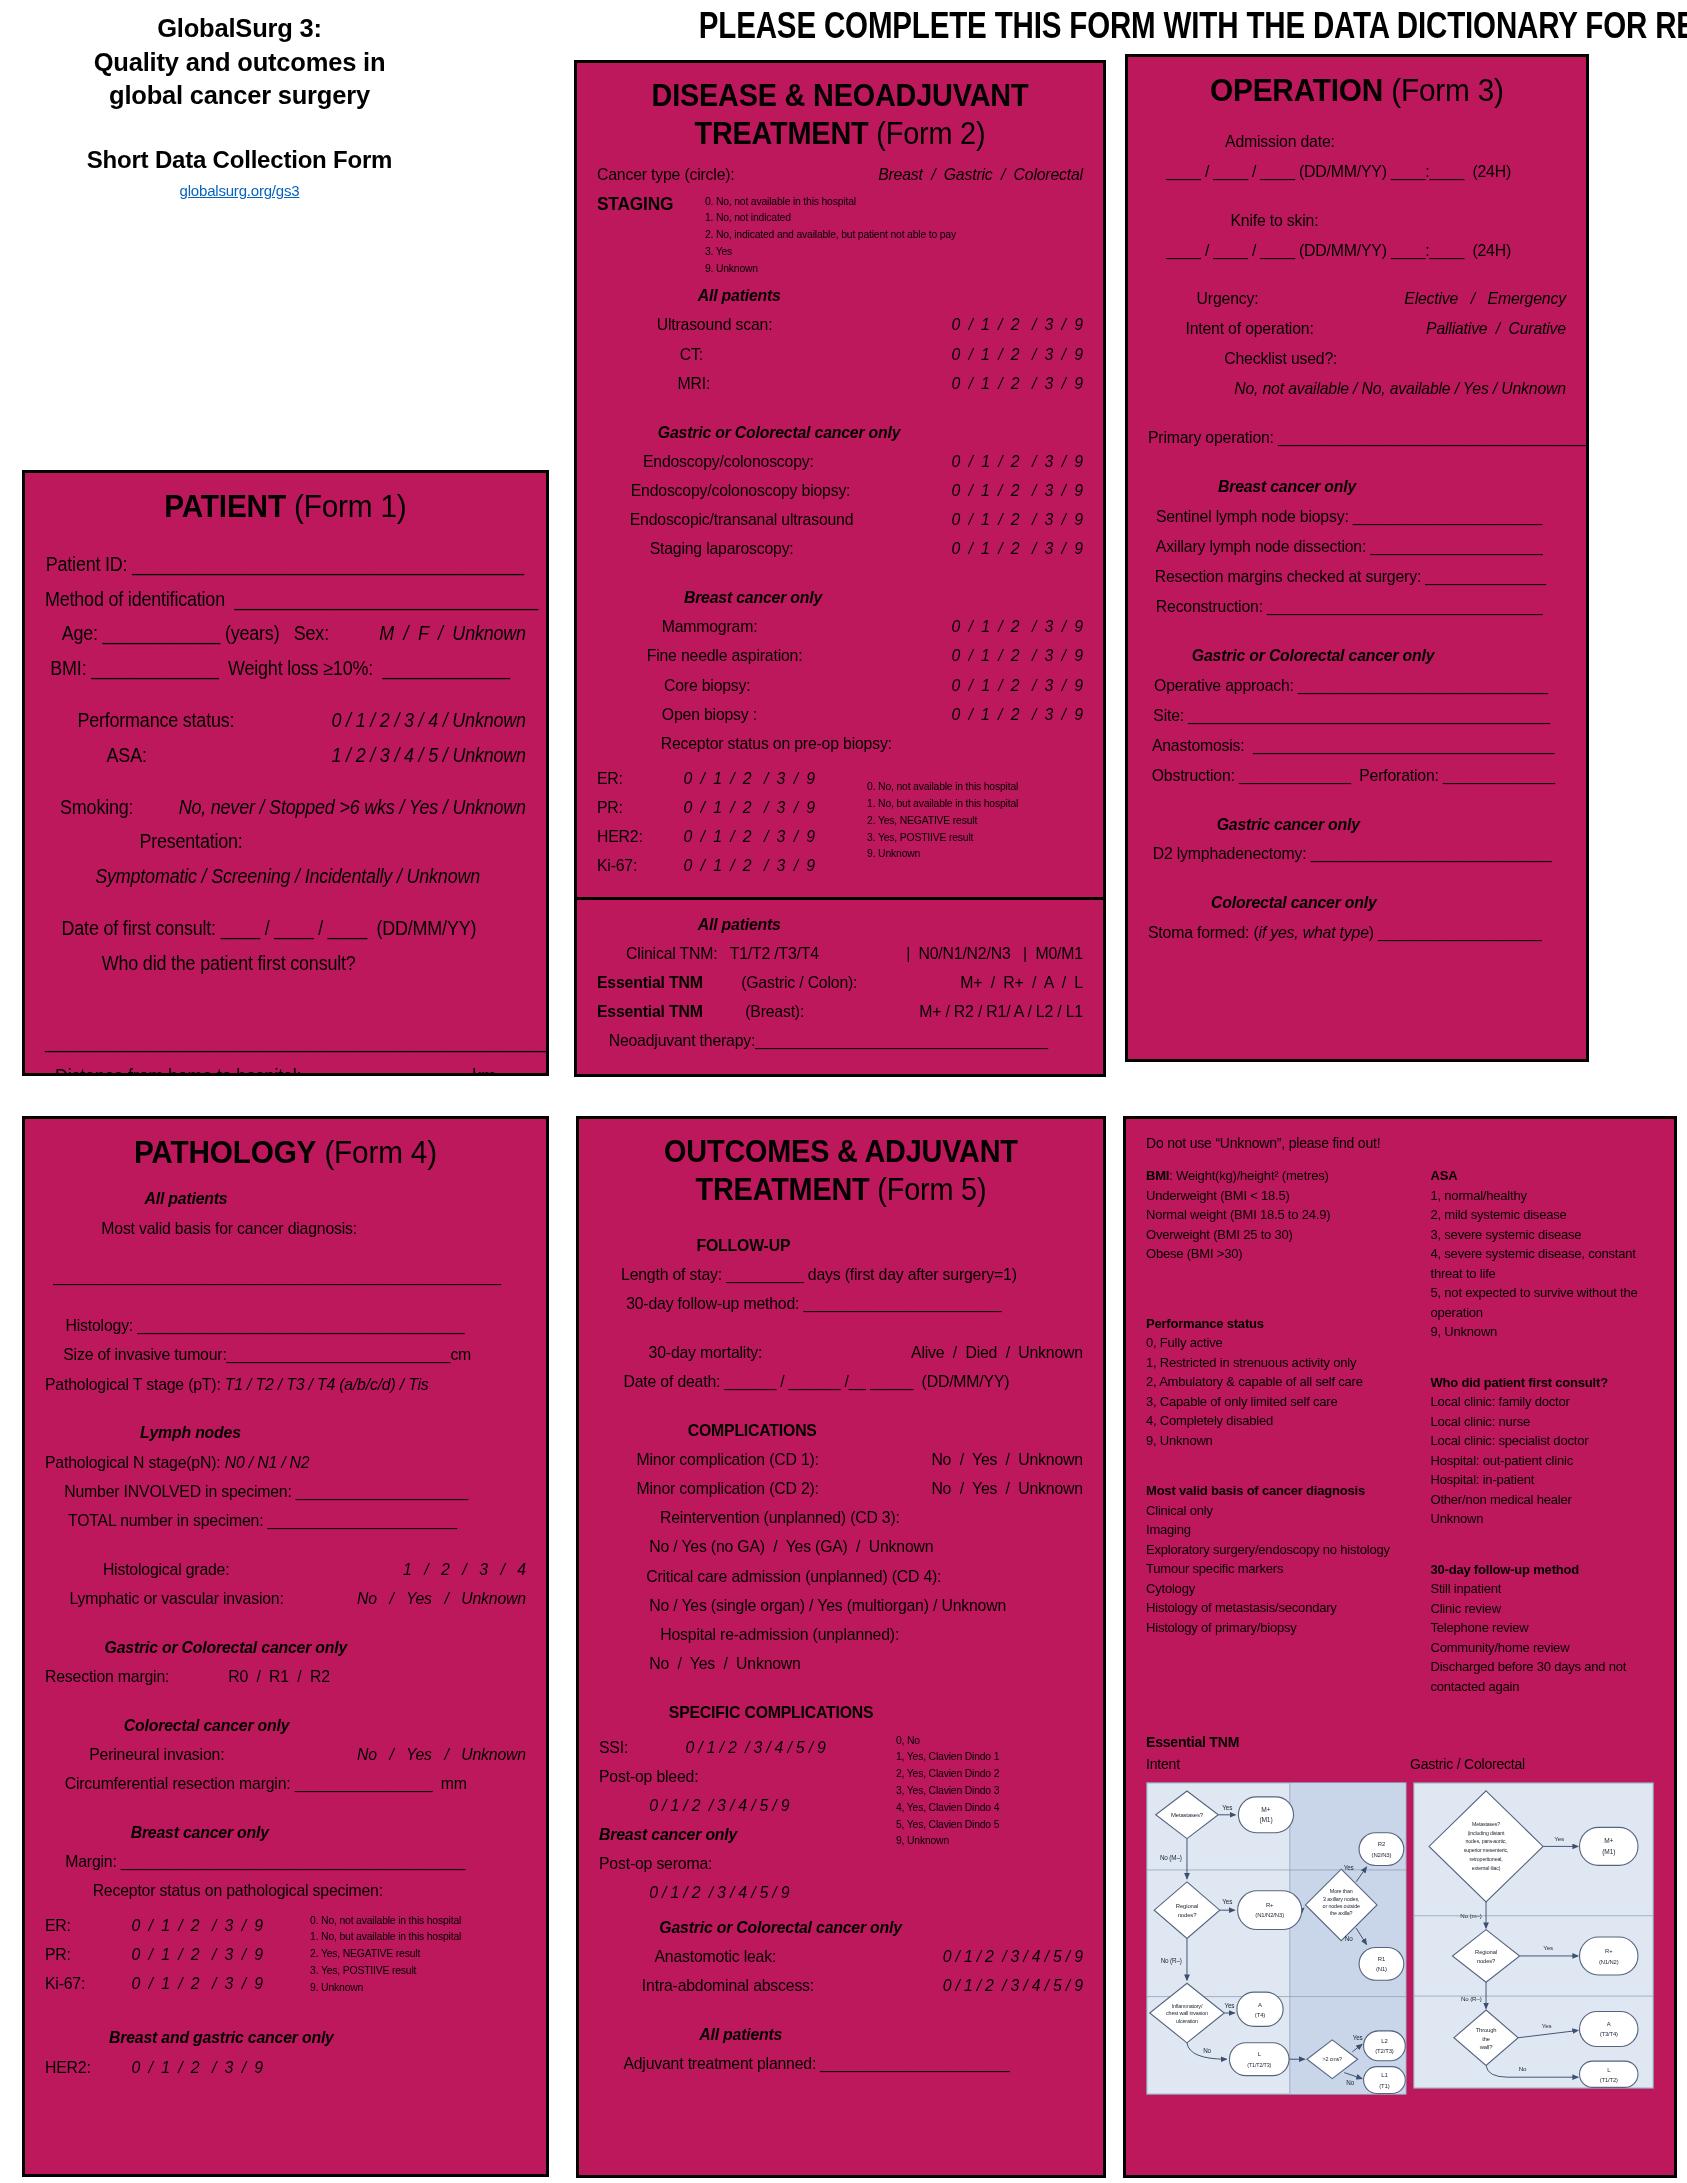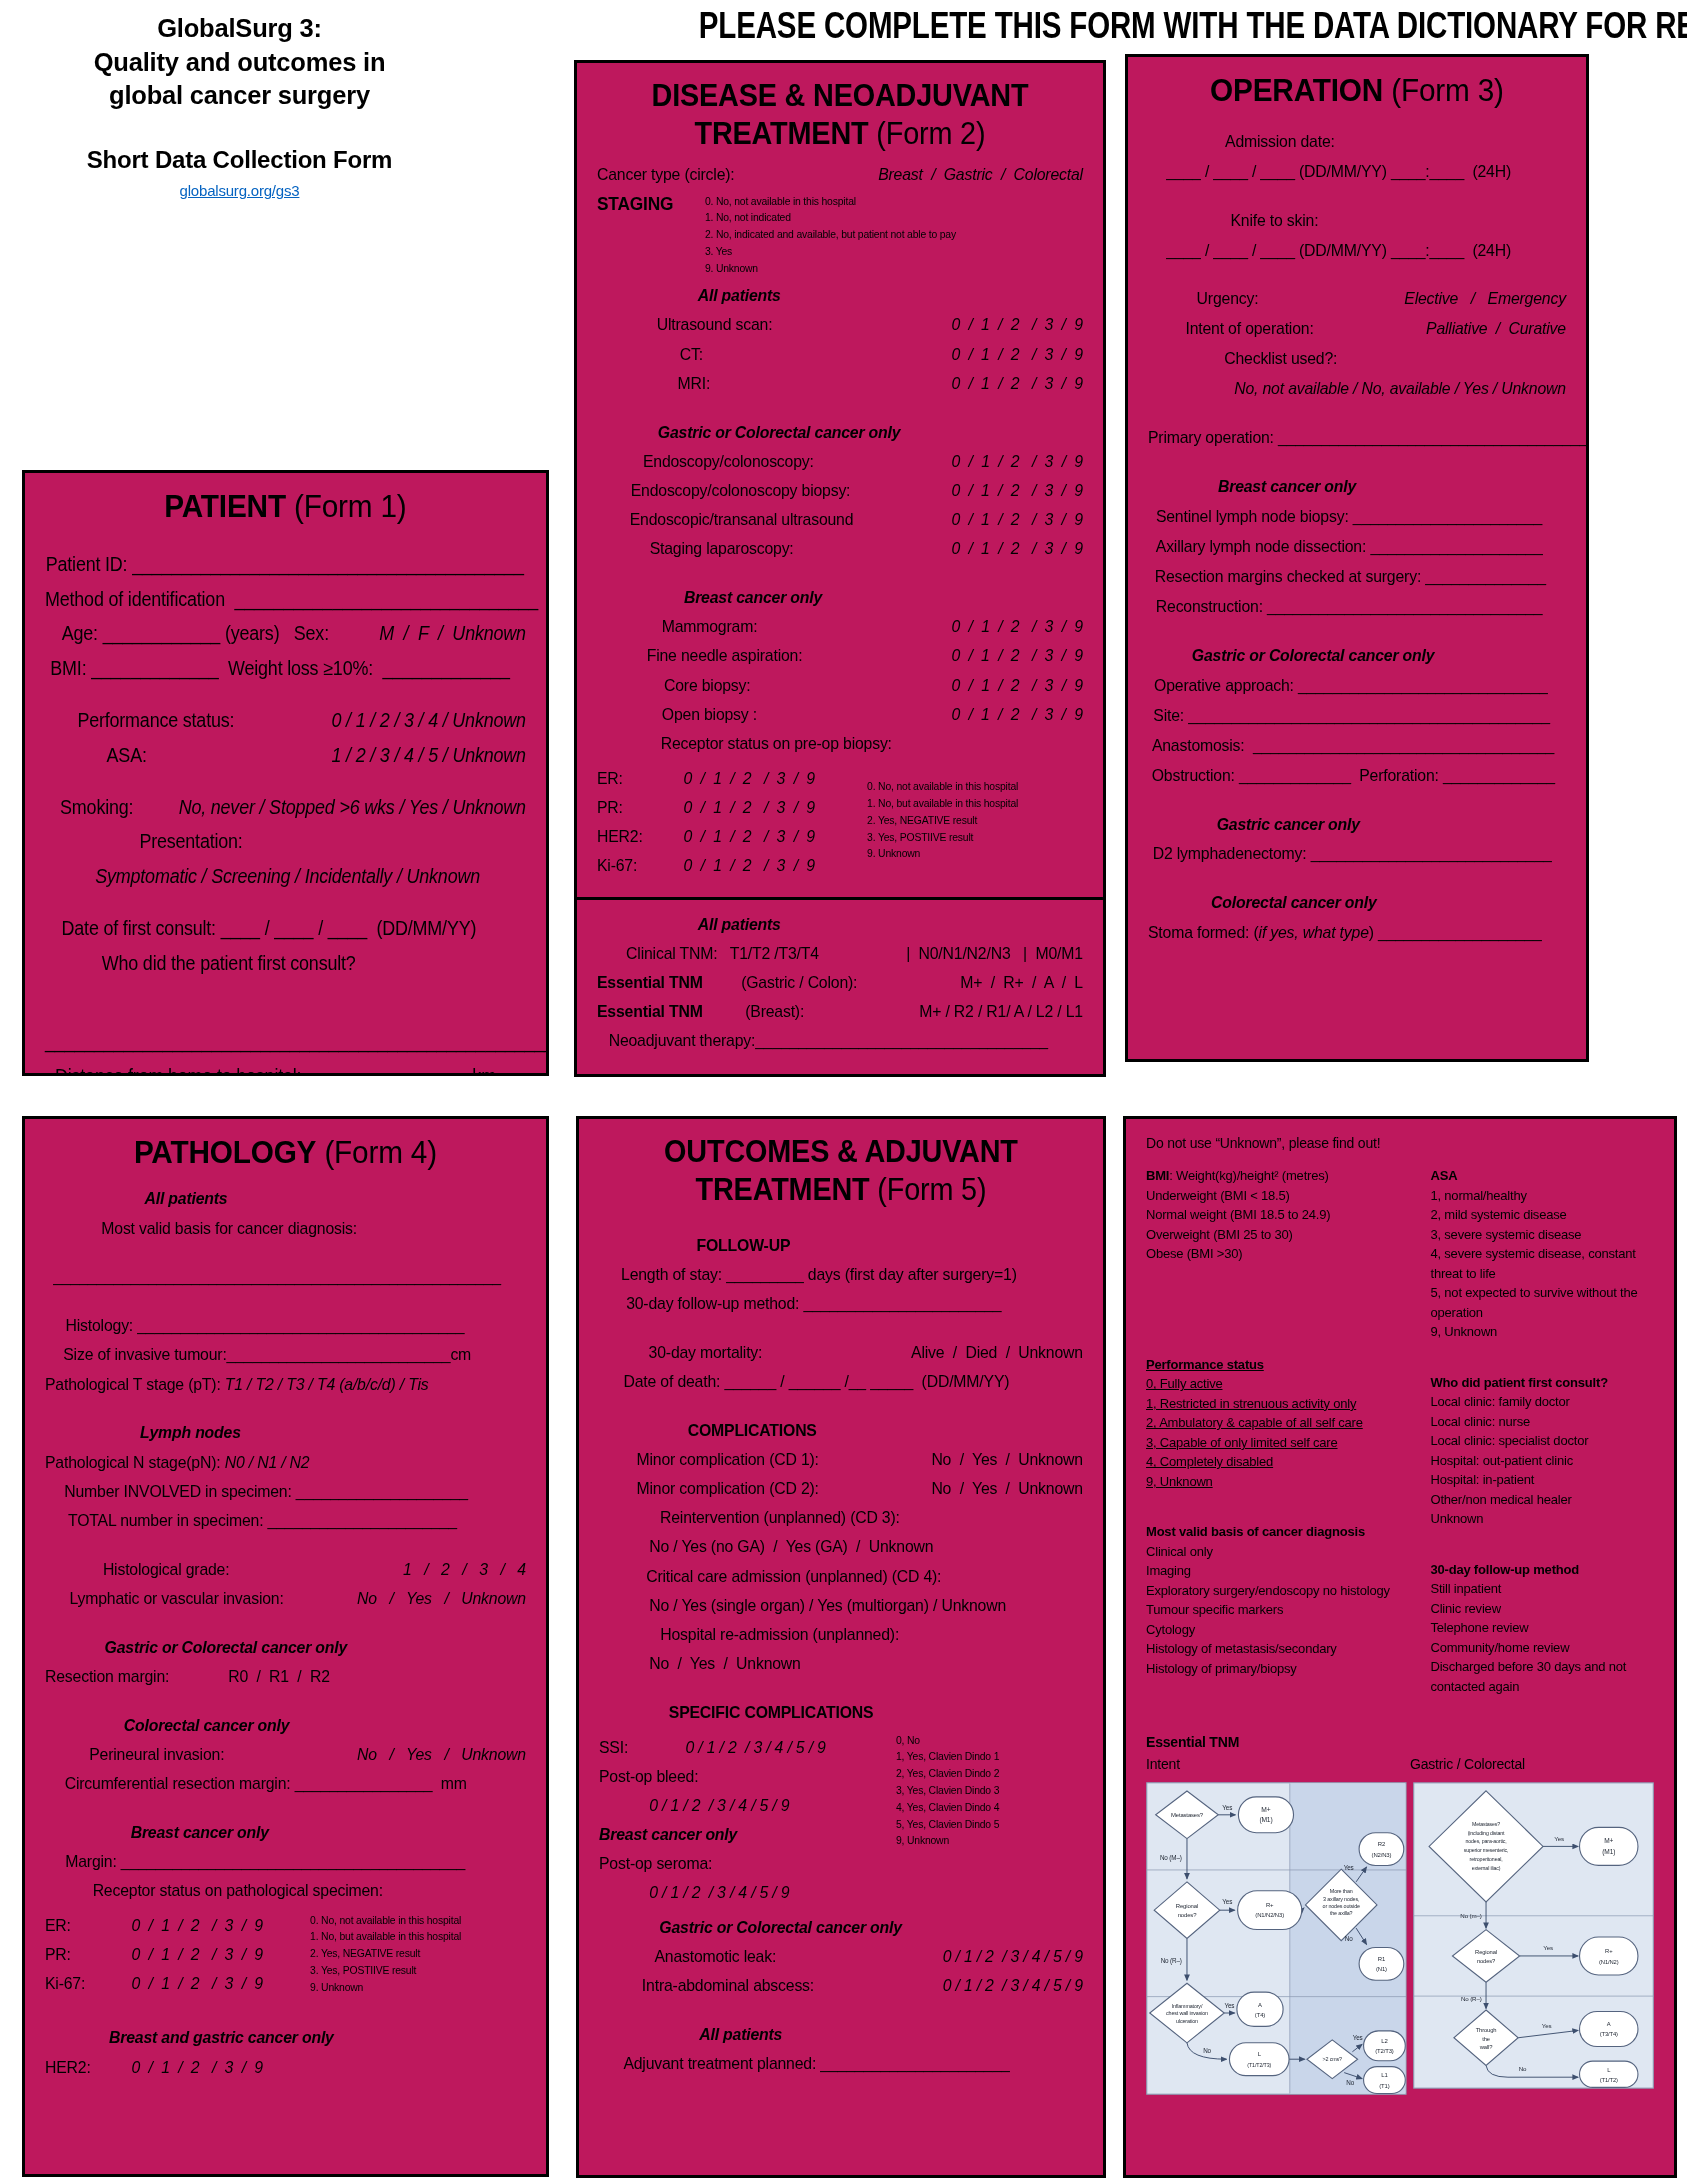--- a/index.html
+++ b/index.html
@@ -1047,21 +1047,21 @@
     <div class="ncol-l">
       <div class="nblock">
         <div><span class="nhead">BMI</span><span>: Weight(kg)/height² (metres)</span></div>
         <div>
             <div class="nitem">Underweight (BMI &lt; 18.5)</div>
             <div class="nitem">Normal weight (BMI 18.5 to 24.9)</div>
             <div class="nitem">Overweight (BMI 25 to 30)</div>
             <div class="nitem">Obese (BMI &gt;30)</div>
           </div>
       </div>
-      <div class="nblock" style="margin-top:91px;text-decoration:underline;">
+      <div class="nblock" style="margin-top:50px;">
         <div class="nhead">Performance status</div>
         <div>
             <div class="nitem">0, Fully active</div>
             <div class="nitem">1, Restricted in strenuous activity only</div>
             <div class="nitem">2, Ambulatory &amp; capable of all self care</div>
             <div class="nitem">3, Capable of only limited self care</div>
             <div class="nitem">4, Completely disabled</div>
             <div class="nitem">9, Unknown</div>
           </div>
       </div>

